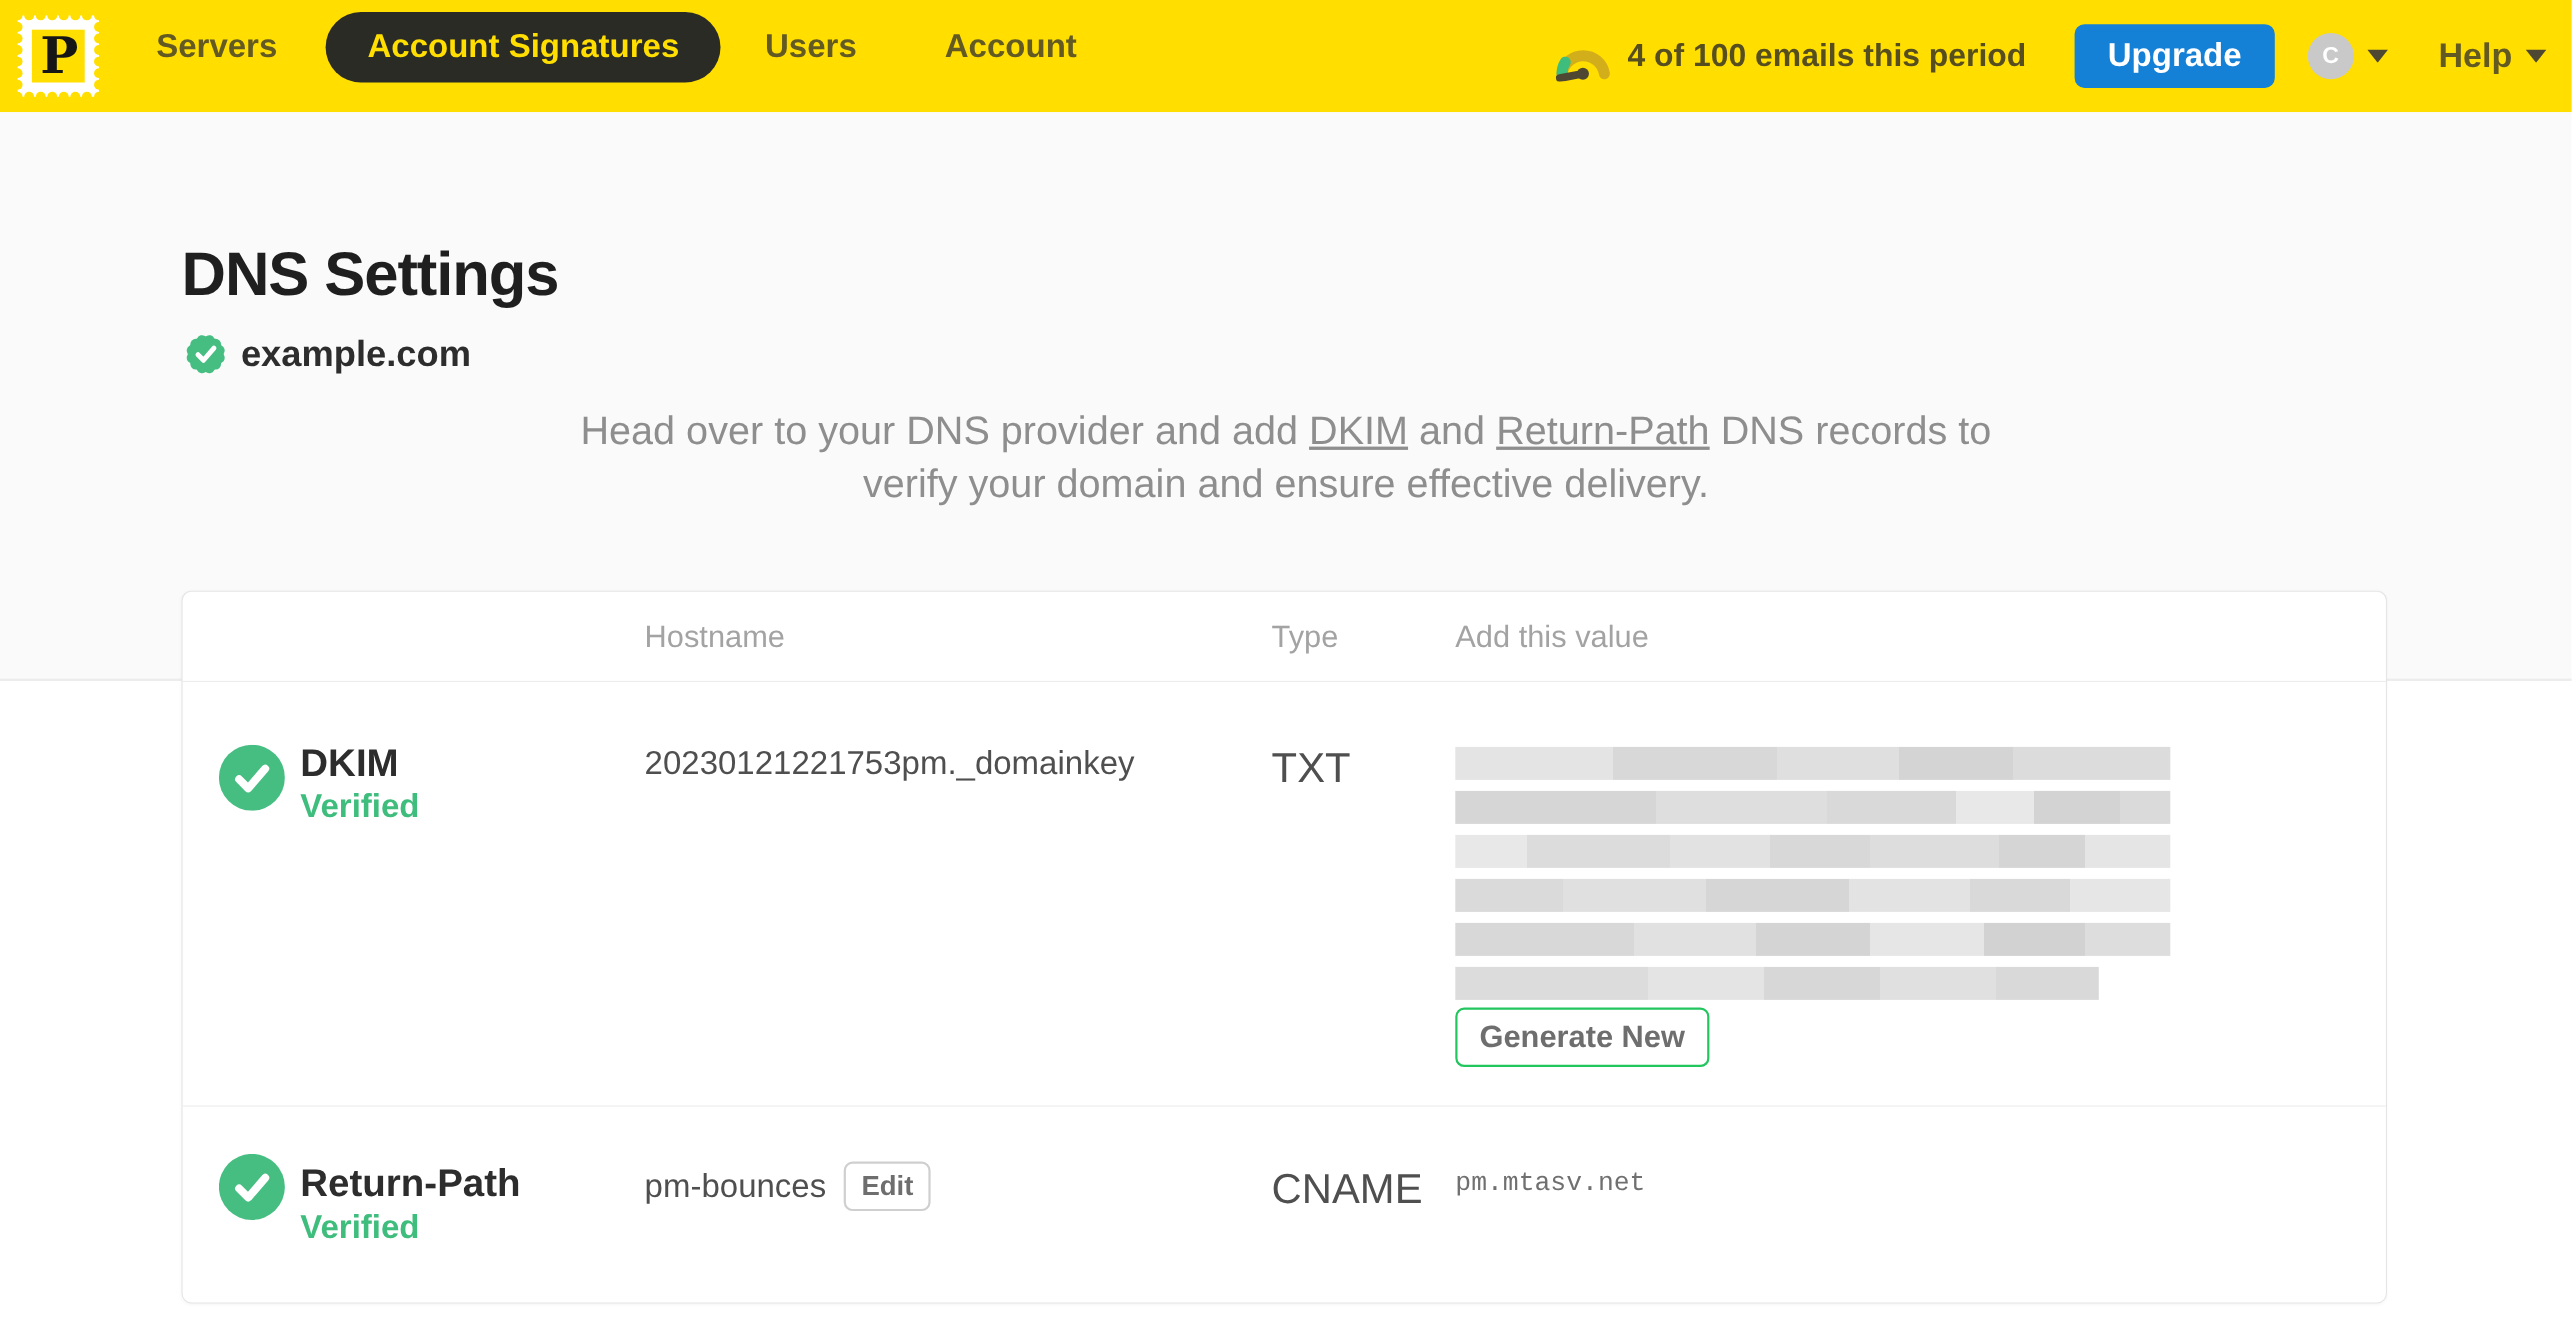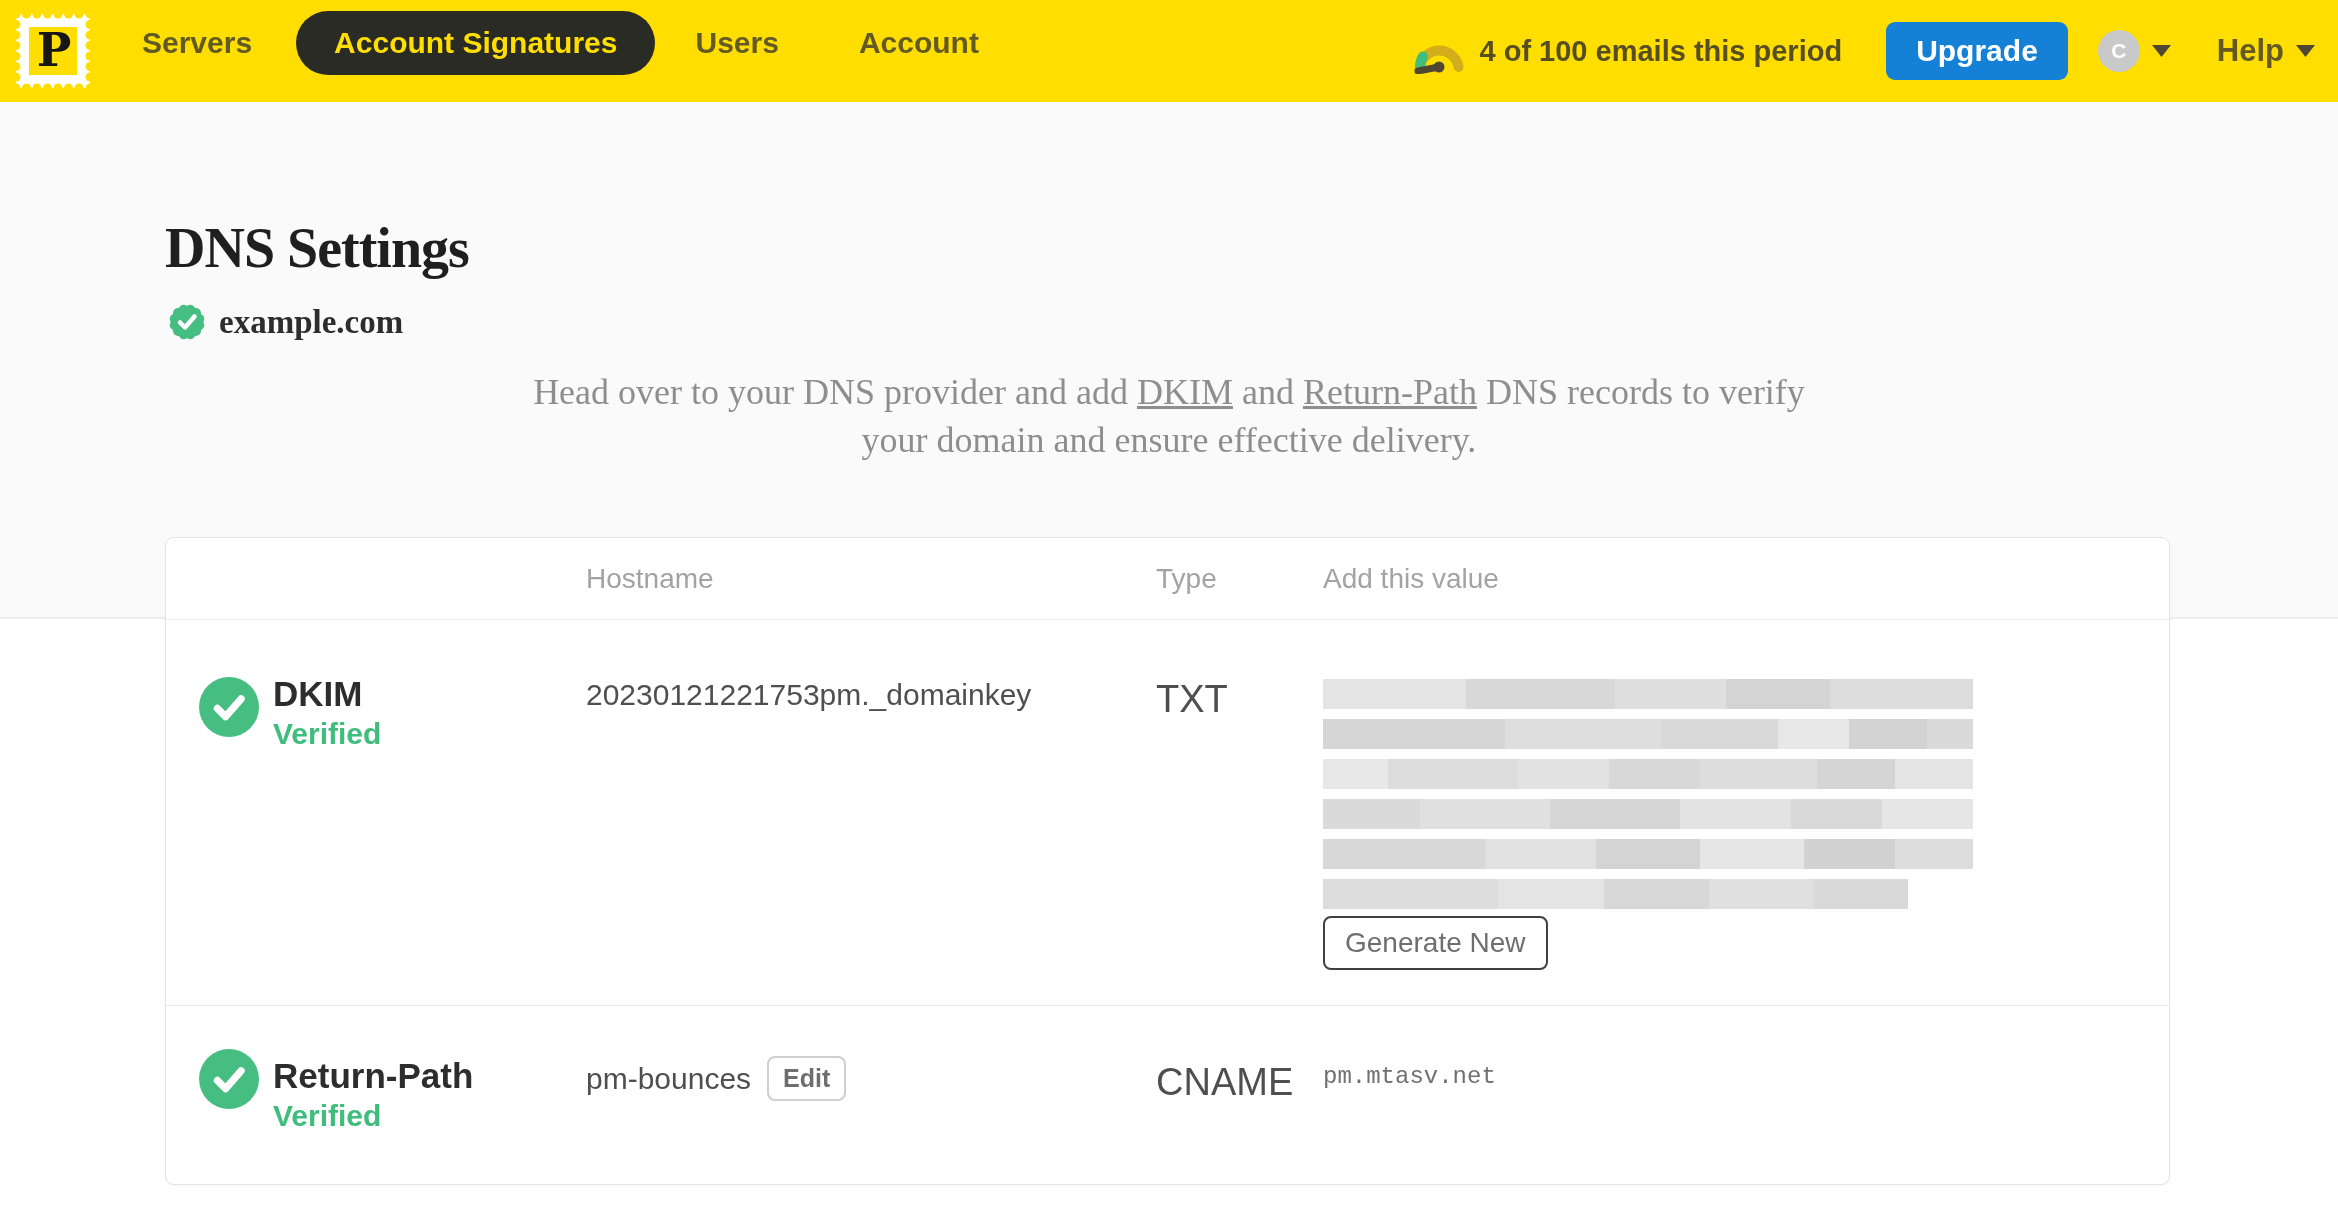--- a/index.html
+++ b/index.html
@@ -46,21 +46,21 @@
     color:#ffffff; font-size:21px; font-weight:bold;
     display:flex; align-items:center; justify-content:center;
   }
   .caret { width:19px; height:12px; margin-left:12px; }
   .help-menu { display:flex; align-items:center; margin-left:46px; cursor:pointer; }
   .help-label { font-size:31px; font-weight:bold; color:#635a23; }
 
   
   .hero {
     position:absolute; left:0; top:102px; width:2338px; height:517px;
-    background:#FAFAFA; border-bottom:2px solid #ececec;font-family:Liberation Serif, serif;
+    background:#FAFAFA; border-bottom:2px solid #ececec;
   }
   .page-title {
     position:absolute; left:165px; top:114px;
     font-size:56px; font-weight:bold; color:#1f1f1f; letter-spacing:-1px;
   }
   .domain-row { position:absolute; left:165px; top:198px; display:flex; align-items:center; }
   .seal { width:44px; height:44px; margin-right:10px; }
   .domain-name { font-size:33px; font-weight:bold; color:#2d2d2d; }
   .description {
     position:absolute; left:519px; top:266px; width:1300px;
@@ -112,22 +112,22 @@
   .pix { height:30px; margin-bottom:10px; }
   .pix1 { background:linear-gradient(90deg,#e4e4e4 0 22%,#d8d8d8 22% 45%,#dfdfdf 45% 62%,#d4d4d4 62% 78%,#dcdcdc 78% 100%); }
   .pix2 { background:linear-gradient(90deg,#d6d6d6 0 28%,#dedede 28% 52%,#d9d9d9 52% 70%,#e8e8e8 70% 81%,#d3d3d3 81% 93%,#dadada 93% 100%); }
   .pix3 { background:linear-gradient(90deg,#e8e8e8 0 10%,#dcdcdc 10% 30%,#e2e2e2 30% 44%,#d8d8d8 44% 58%,#dddddd 58% 76%,#d5d5d5 76% 88%,#e5e5e5 88% 100%); }
   .pix4 { background:linear-gradient(90deg,#dadada 0 15%,#e0e0e0 15% 35%,#d6d6d6 35% 55%,#e3e3e3 55% 72%,#d9d9d9 72% 86%,#e6e6e6 86% 100%); }
   .pix5 { background:linear-gradient(90deg,#d8d8d8 0 25%,#e1e1e1 25% 42%,#d4d4d4 42% 58%,#e6e6e6 58% 74%,#d2d2d2 74% 88%,#dddddd 88% 100%); }
   .pix6 { width:90%; background:linear-gradient(90deg,#dcdcdc 0 30%,#e4e4e4 30% 48%,#d7d7d7 48% 66%,#e0e0e0 66% 84%,#d9d9d9 84% 100%); }
 
   .generate-btn {
     position:absolute; left:1157px; top:296px;
-    background:#ffffff; border:2px solid #404040; border-radius:8px;
-    font-family:inherit; font-size:28px; font-weight:normal; color:#6e6e6e;
+    background:#ffffff; border:2px solid #22c55e; border-radius:8px;
+    font-family:inherit; font-size:28px; font-weight:bold; color:#6e6e6e;
     padding:9px 20px; cursor:pointer;
   }
 
   .cell-value-mono {
     position:absolute; left:1157px; top:57px;
     font-family:Liberation Mono, monospace;
     font-size:24px; color:#707070;
   }
 </style>
 </head>

